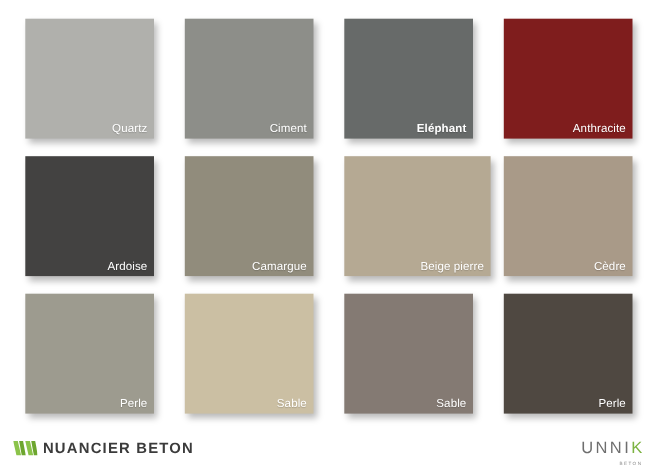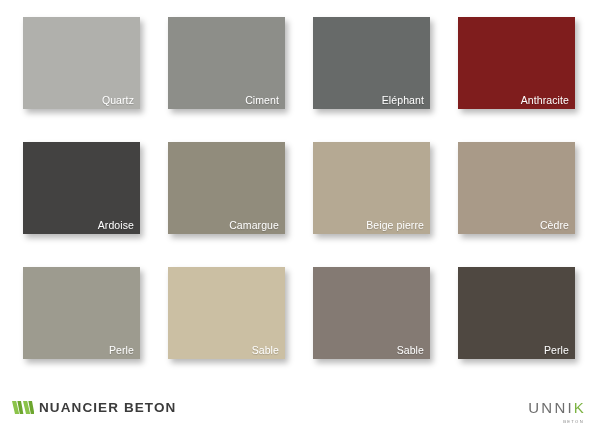--- a/index.html
+++ b/index.html
@@ -32,21 +32,21 @@
     display: grid;
     grid-template-columns: repeat(4, 117px);
     grid-template-rows: repeat(3, 116px);
     column-gap: 28px;
     row-gap: 9px;
   }
 
   .swatch {
     position: relative;
     width: 117px;
-    height: 92px;
+    height: 109px;
     box-shadow: 3px 4px 6px rgba(0, 0, 0, 0.28);
     overflow: hidden;
   }
 
   .swatch-label {
     position: absolute;
     right: 6px;
     bottom: 3px;
     color: #ffffff;
     font-family: "Liberation Sans", sans-serif;
@@ -129,37 +129,37 @@
   <div id="swatch-grid">
 
     <div class="swatch" style="background-color: rgb(176, 176, 172);">
       <span class="swatch-label">Quartz</span>
     </div>
 
     <div class="swatch" style="background-color: rgb(141, 142, 137);">
       <span class="swatch-label">Ciment</span>
     </div>
 
-    <div class="swatch" style="background-color: rgb(103, 106, 105);">
+    <div class="swatch" style="background-color: rgb(103, 106, 105); font-weight: bold;">
       <span class="swatch-label">Eléphant</span>
     </div>
 
     <div class="swatch" style="background-color: #7f1d1d;">
       <span class="swatch-label">Anthracite</span>
     </div>
 
     <div class="swatch" style="background-color: rgb(67, 66, 65); text-align: right;">
       <span class="swatch-label">Ardoise</span>
     </div>
 
     <div class="swatch" style="background-color: rgb(145, 140, 124);">
       <span class="swatch-label">Camargue</span>
     </div>
 
-    <div class="swatch" style="background-color: rgb(181, 169, 147);">
+    <div class="swatch" style="background-color: rgb(181, 169, 147); padding-left: 16px;">
       <span class="swatch-label">Beige pierre</span>
     </div>
 
     <div class="swatch" style="background-color: rgb(169, 154, 136);">
       <span class="swatch-label">Cèdre</span>
     </div>
 
     <div class="swatch" style="background-color: rgb(157, 155, 143);">
       <span class="swatch-label">Perle</span>
     </div>

